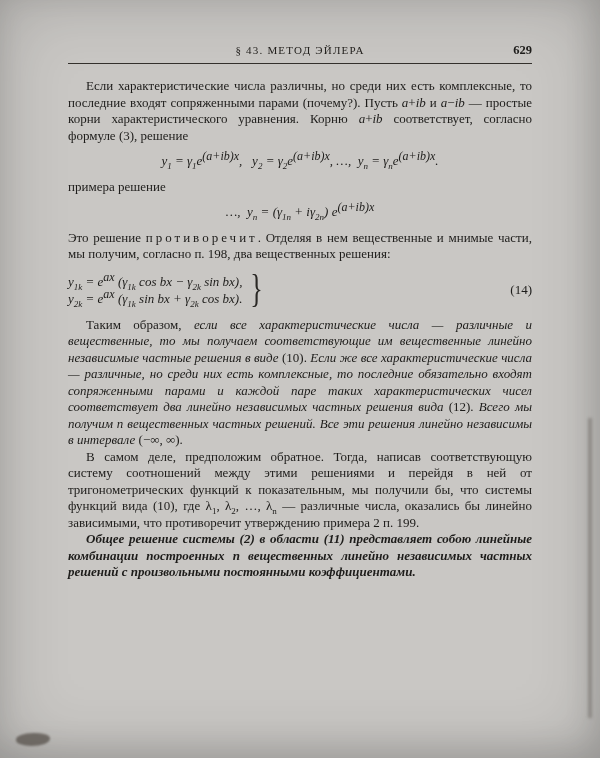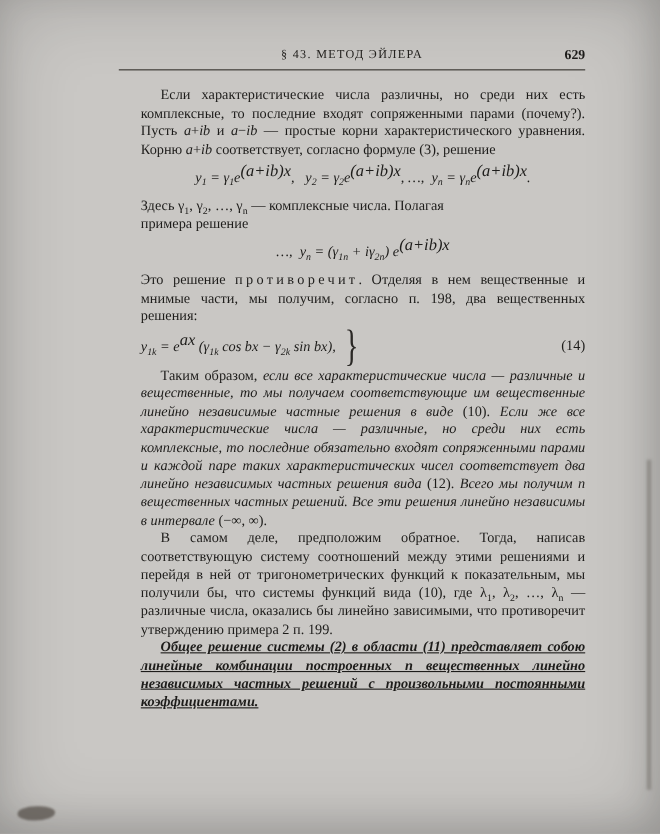--- a/index.html
+++ b/index.html
@@ -8,21 +8,21 @@
     font-family: "Liberation Serif", "DejaVu Serif", serif;
     background: #b7b5b2;
     overflow: hidden;
   }
   .page {
     position: relative;
     width: 600px;
     height: 758px;
     background: #c9c7c4;
     color: #1d1c1a;
-    padding: 44px 68px 0 108px;
+    padding: 44px 68px 0 68px;
     box-shadow: inset 0 0 70px rgba(0,0,0,0.18), inset -6px -10px 30px rgba(0,0,0,0.12);
   }
   
   .smudge-bl {
     position: absolute; left: 16px; bottom: 12px;
     width: 34px; height: 13px; background: #57514b;
     border-radius: 50% 40% 55% 45%; opacity: .75; filter: blur(1px);
   }
   .edge-right {
     position: absolute; right: 8px; bottom: 40px;
@@ -39,31 +39,31 @@
   .header .title { color: #24221f; }
   .header .pagenum {
     position: absolute; right: 0; top: -1px;
     font-size: 12.5px; font-weight: bold; letter-spacing: 0; margin-left: 48px;
   }
   .rule {
     border-bottom: 1.4px solid #33302c;
     margin-top: 3px;
     margin-bottom: 14px;
   }
-  .body-text { font-size: 13px; line-height: 16.5px; margin-left: 20px; }
+  .body-text { font-size: 13px; line-height: 16.5px; }
   .para { text-align: justify; }
   .para.indent { text-indent: 18px; }
-  .para.lead-bold { font-weight: bold; font-style: italic; text-decoration: underline; }
+  .para.lead-bold { font-weight: bold; font-style: italic; }
   .sp { letter-spacing: 3px; }
   .formula {
     text-align: center;
     font-style: italic;
     margin: 9px 0;
   }
-  sup { font-size: 15px; vertical-align: super; line-height: 0; }
+  sup { font-size: 12px; vertical-align: super; line-height: 0; }
   sub { font-size: 9px; vertical-align: sub; line-height: 0; }
   .eq12 {
     position: relative;
     display: flex;
     justify-content: flex-start;
     align-items: center;
     margin: 10px 0;
     font-style: italic;
   }
   .eq12 .eq12-lines { text-align: left; }
@@ -95,34 +95,34 @@
     <span class="pagenum">629</span>
   </div>
   <div class="rule"></div>
 
   <div class="body-text">
 
     <p class="para indent">Если характеристические числа различны, но среди них есть комплексные, то последние входят сопряженными парами (почему?). Пусть <i>a</i>+<i>ib</i> и <i>a</i>−<i>ib</i> — простые корни характеристического уравнения. Корню <i>a</i>+<i>ib</i> соответствует, согласно формуле (3), решение</p>
 
     <div class="formula">y<sub>1</sub> = γ<sub>1</sub>e<sup>(a+ib)x</sup>,&nbsp;&nbsp; y<sub>2</sub> = γ<sub>2</sub>e<sup>(a+ib)x</sup>, …,&nbsp; y<sub>n</sub> = γ<sub>n</sub>e<sup>(a+ib)x</sup>.</div>
 
-    <p class="para">Здесь γ<sub>1</sub>, γ<sub>2</sub>, …, γ<sub>n</sub> — комплексные числа. Полагая</p>
 
 
     <p class="para">примера решение</p>
 
     <div class="formula">
       <div>…,&nbsp; y<sub>n</sub> = (γ<sub>1n</sub> + iγ<sub>2n</sub>) e<sup>(a+ib)x</sup></div>
     </div>
 
     <p class="para">Это решение <span class="sp">противоречит</span>. Отделяя в нем вещественные и мнимые части, мы получим, согласно п. 198, два вещественных решения:</p>
 
     <div class="eq12">
       <div class="eq12-lines">
         <div>y<sub>1k</sub> = e<sup>ax</sup> (γ<sub>1k</sub> <span class="rm">cos</span> bx − γ<sub>2k</sub> <span class="rm">sin</span> bx),</div>
+        <div>y<sub>2k</sub> = e<sup>ax</sup> (γ<sub>1k</sub> <span class="rm">sin</span> bx + γ<sub>2k</sub> <span class="rm">cos</span> bx).</div>
       </div>
       <span class="brace">}</span>
       <span class="eqnum">(14)</span>
     </div>
 
 
     <p class="para indent">Таким образом, <i>если все характеристические числа — различные и вещественные, то мы получаем соответствующие им вещественные линейно независимые частные решения в виде</i> (10). <i>Если же все характеристические числа — различные, но среди них есть комплексные, то последние обязательно входят сопряженными парами и каждой паре таких характеристических чисел соответствует два линейно независимых частных решения вида</i> (12). <i>Всего мы получим n вещественных частных решений. Все эти решения линейно независимы в интервале</i> (−∞, ∞).</p>
 
     <p class="para indent">В самом деле, предположим обратное. Тогда, написав соответствующую систему соотношений между этими решениями и перейдя в ней от тригонометрических функций к показательным, мы получили бы, что системы функций вида (10), где λ<sub>1</sub>, λ<sub>2</sub>, …, λ<sub>n</sub> — различные числа, оказались бы линейно зависимыми, что противоречит утверждению примера 2 п. 199.</p>
 

